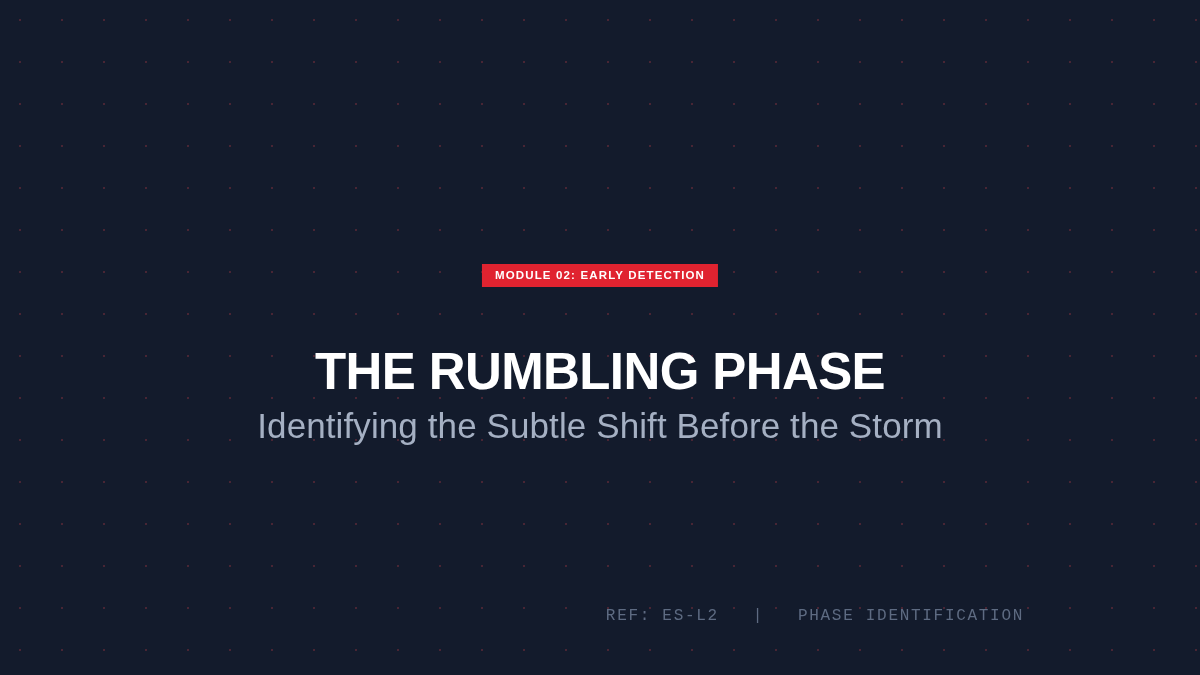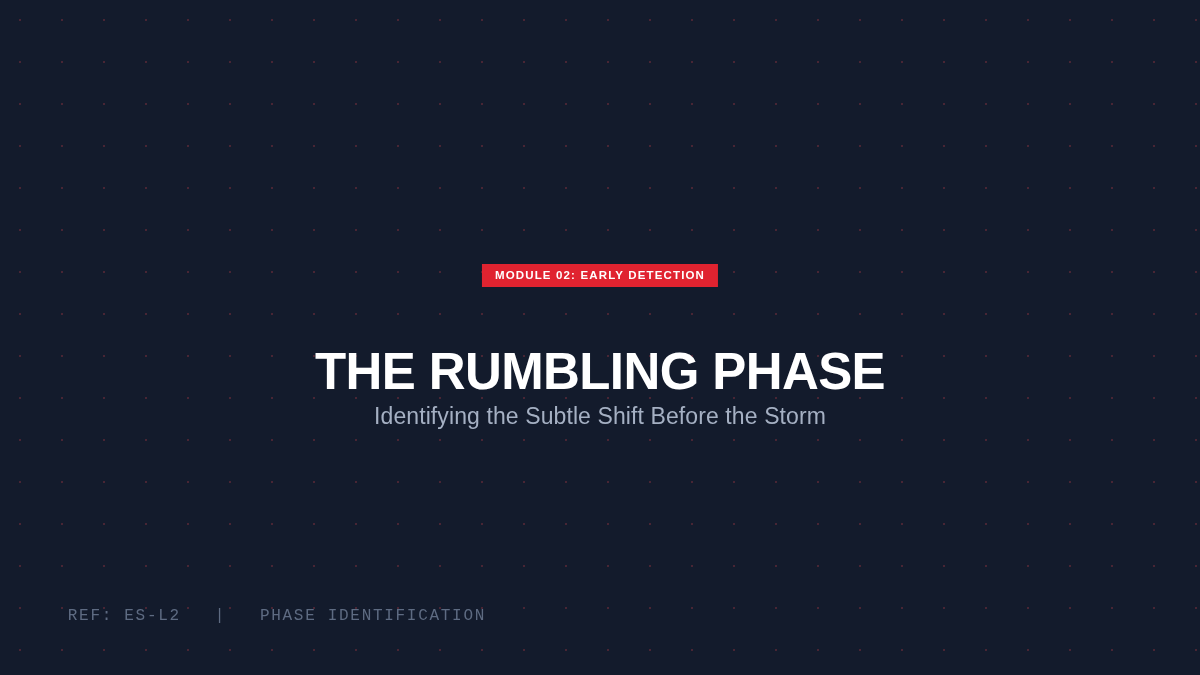--- a/index.html
+++ b/index.html
@@ -74,34 +74,34 @@
     font-family: "Liberation Sans", sans-serif;
   }
 
   .subtitle {
     position: absolute;
     top: 380px;
     left: 0;
     width: 1200px;
     text-align: center;
     color: #a5b0c3;
-    font-size: 23px;
+    font-size: 35px;
     font-weight: normal;
     letter-spacing: 0.1px;
     line-height: 34px;
     white-space: nowrap;
     font-family: "Liberation Sans", sans-serif;
   }
 
   .footer {
     position: absolute;
     top: 586px;
     left: 0;
     width: 1024px;
-    text-align: left;
+    text-align: right;
     color: #5e6b82;
     font-size: 16px;
     letter-spacing: 1.7px;
     line-height: 20px;
     white-space: pre;
     font-family: "Liberation Mono", "DejaVu Sans Mono", monospace;
   }
   .footer .sep {
     color: #5e6b82;
   }

